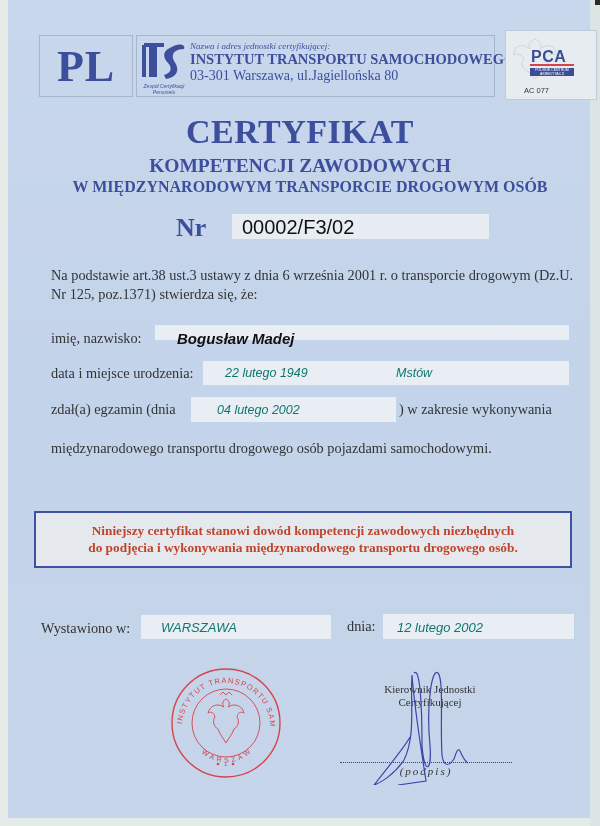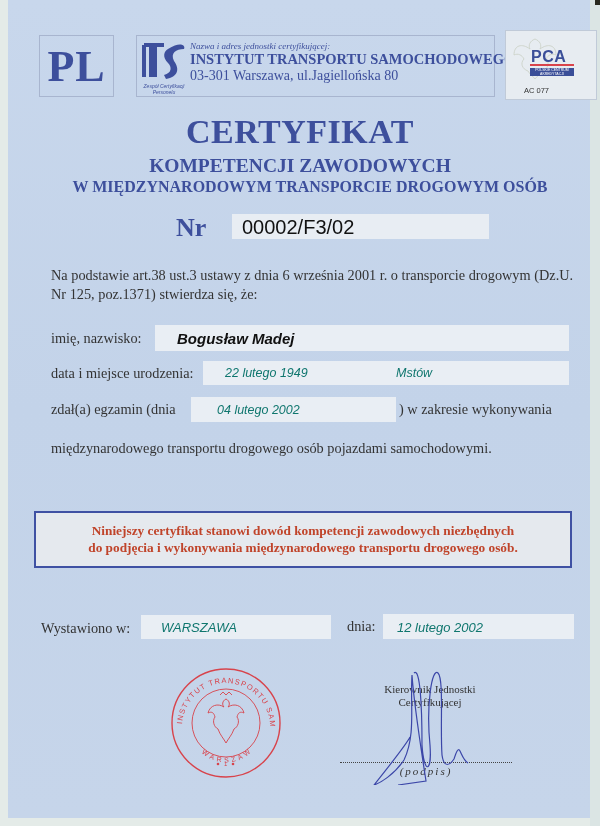--- a/index.html
+++ b/index.html
@@ -12,21 +12,21 @@
   .paper {
     position: absolute; left: 8px; top: 0; width: 582px; height: 818px;
     background: #c5d5ea;
     background-image: linear-gradient(180deg, #c8d7ec 0%, #c3d3e9 50%, #c6d5ea 100%);
   }
   .right-edge { position: absolute; left: 590px; top: 0; width: 10px; height: 826px; background: #dbe5e4; }
   .corner-dark { position: absolute; left: 595px; top: 0; width: 5px; height: 5px; background: #2a2a1e; }
 
   
   .pl-box {
-    position: absolute; left: 39px; top: 35px; width: 75px; height: 62px;
+    position: absolute; left: 39px; top: 35px; width: 94px; height: 62px;
     border: 1px solid #a8b5cf; box-sizing: border-box;
     display: flex; align-items: center; justify-content: center;
   }
   .pl-text { font-family: "Liberation Serif", serif; font-weight: bold; font-size: 44px; color: #3d4f9c; letter-spacing: 1px; }
 
   .inst-box {
     position: absolute; left: 136px; top: 35px; width: 359px; height: 62px;
     border: 1px solid #a8b5cf; box-sizing: border-box;
   }
   .its-logo { position: absolute; left: 3px; top: 3px; width: 48px; height: 56px; }
@@ -57,21 +57,21 @@
     font-family: "Liberation Sans", sans-serif; font-size: 20px; line-height: 27px; color: #111;
   }
 
   .legal { position: absolute; left: 51px; top: 266px; width: 535px; font-size: 14.3px; line-height: 19px; color: #333; }
 
   .lbl { position: absolute; font-size: 14.3px; color: #333; white-space: nowrap; }
   .field {
     position: absolute; background: #e9eef4; box-sizing: border-box;
     font-family: "Liberation Sans", sans-serif; font-style: italic; color: #0f766e; white-space: nowrap;
   }
-  .f-name { left: 155px; top: 325px; width: 414px; height: 26px; padding-left: 22px; font-weight: bold; font-size: 15px; line-height: 28px; color: #111; }
+  .f-name { left: 155px; top: 325px; width: 414px; height: 15px; padding-left: 22px; font-weight: bold; font-size: 15px; line-height: 28px; color: #111; }
   .f-birth { left: 203px; top: 361px; width: 366px; height: 24px; font-size: 12.5px; line-height: 25px; }
   .f-birth .d { position: absolute; left: 22px; }
   .f-birth .p { position: absolute; left: 193px; }
   .f-exam { left: 191px; top: 397px; width: 205px; height: 25px; padding-left: 26px; font-size: 12.5px; line-height: 26px; }
 
   .notice {
     position: absolute; left: 34px; top: 511px; width: 538px; height: 57px;
     background: #e5e9ee; border: 2px solid #3f51a3; box-sizing: border-box;
     text-align: center; font-weight: bold; font-size: 13.3px; line-height: 17px; color: #c0442a;
     padding-top: 9px;

